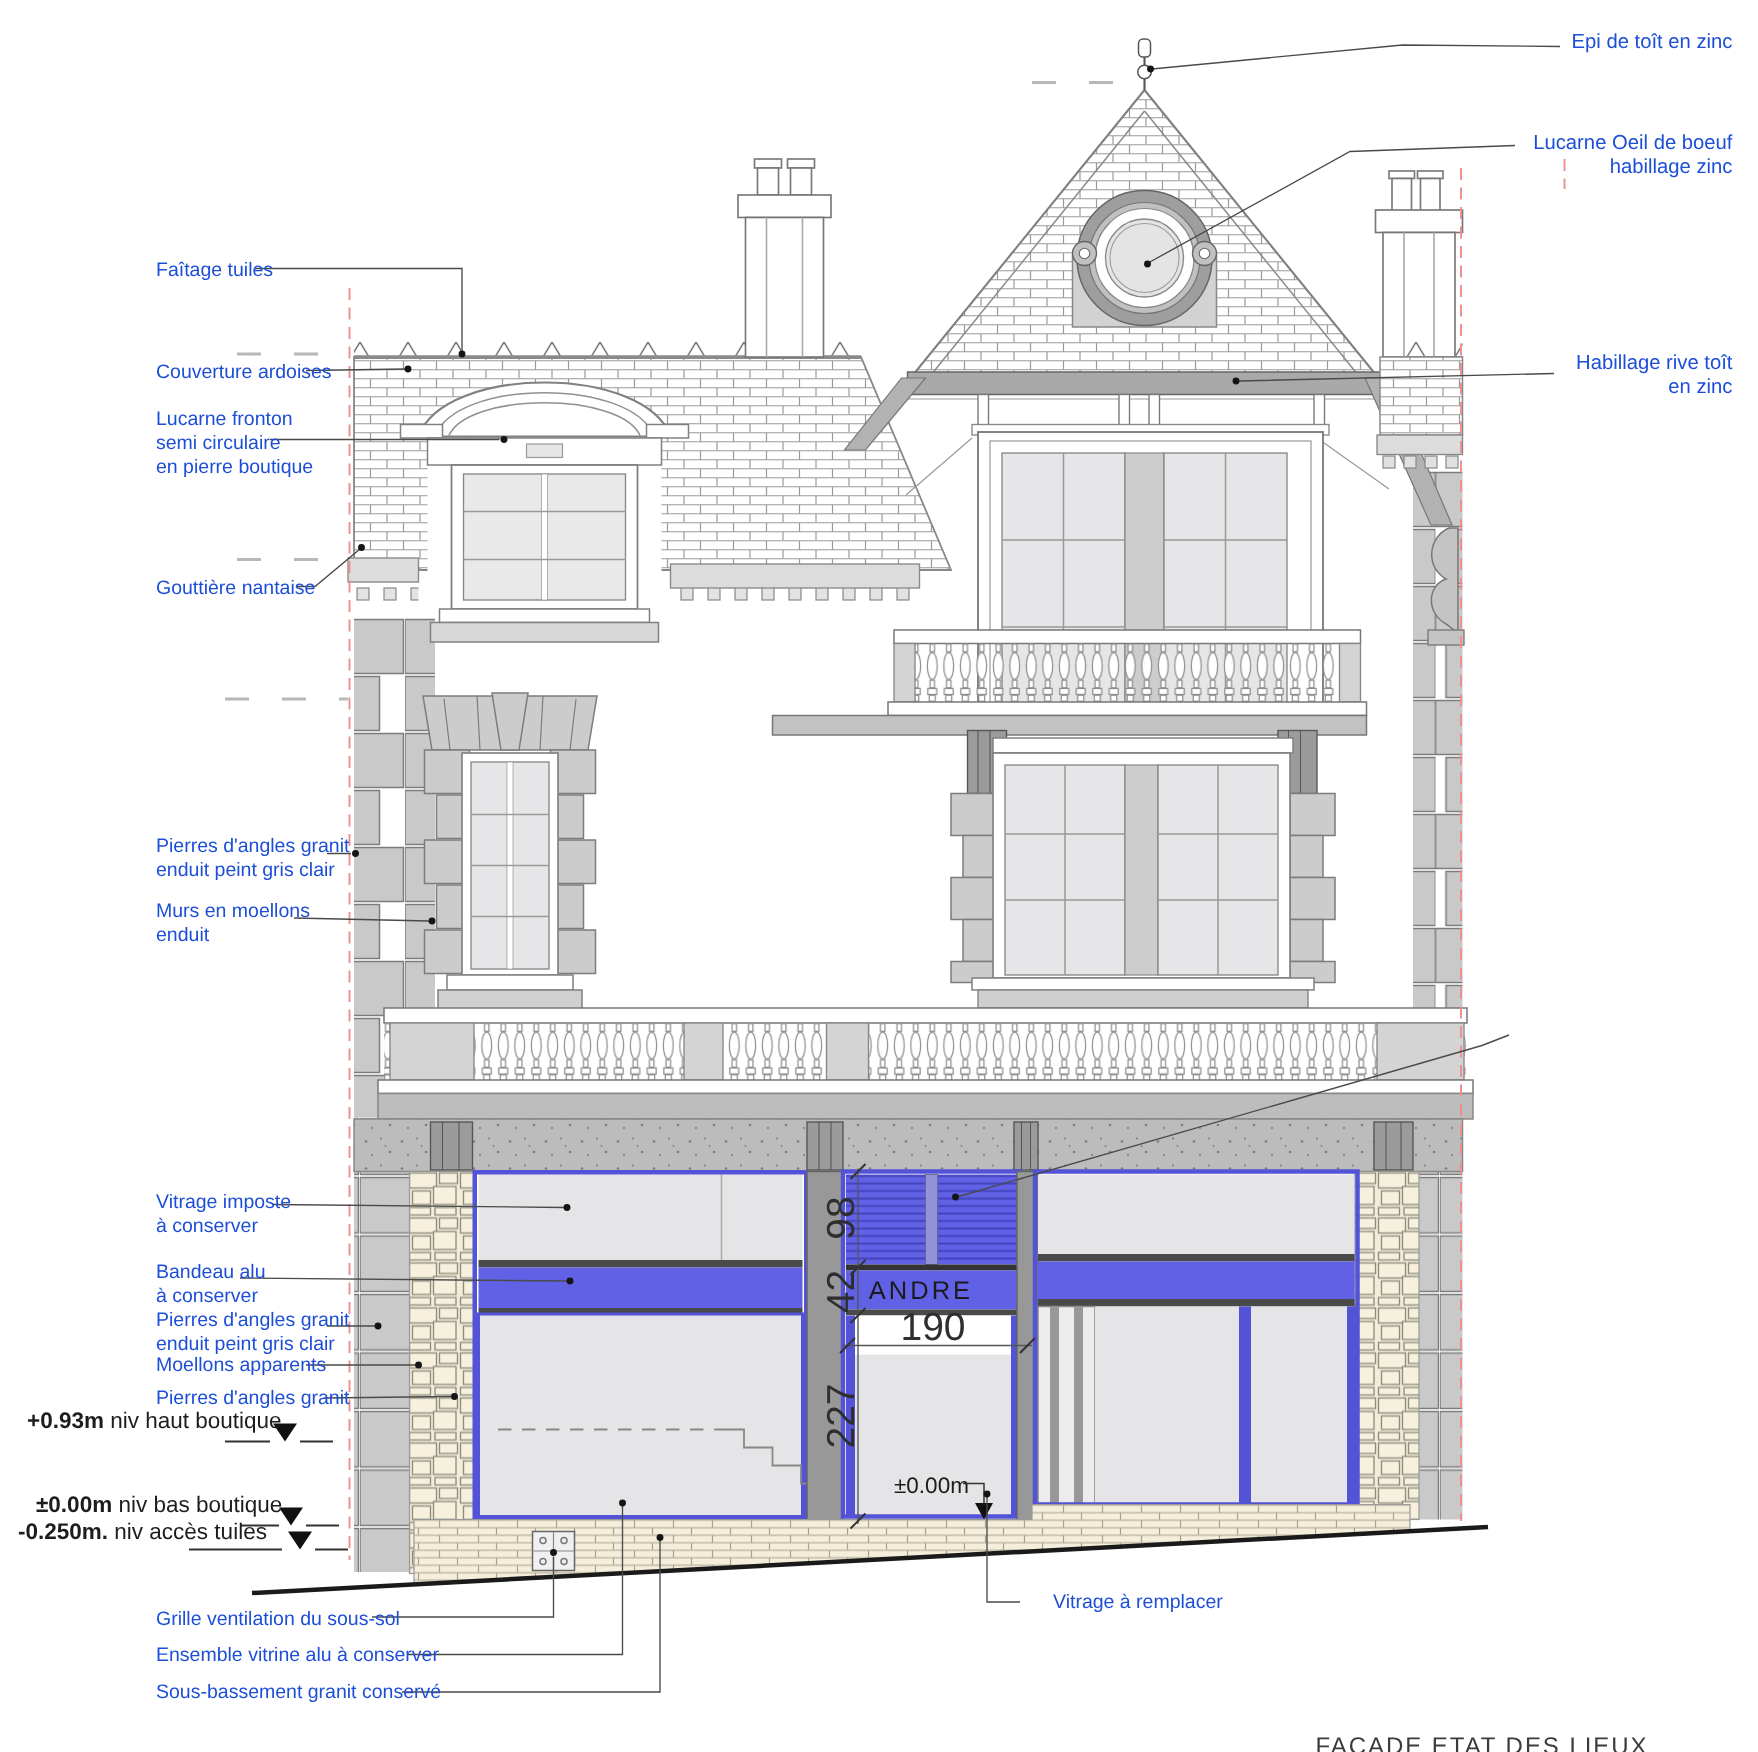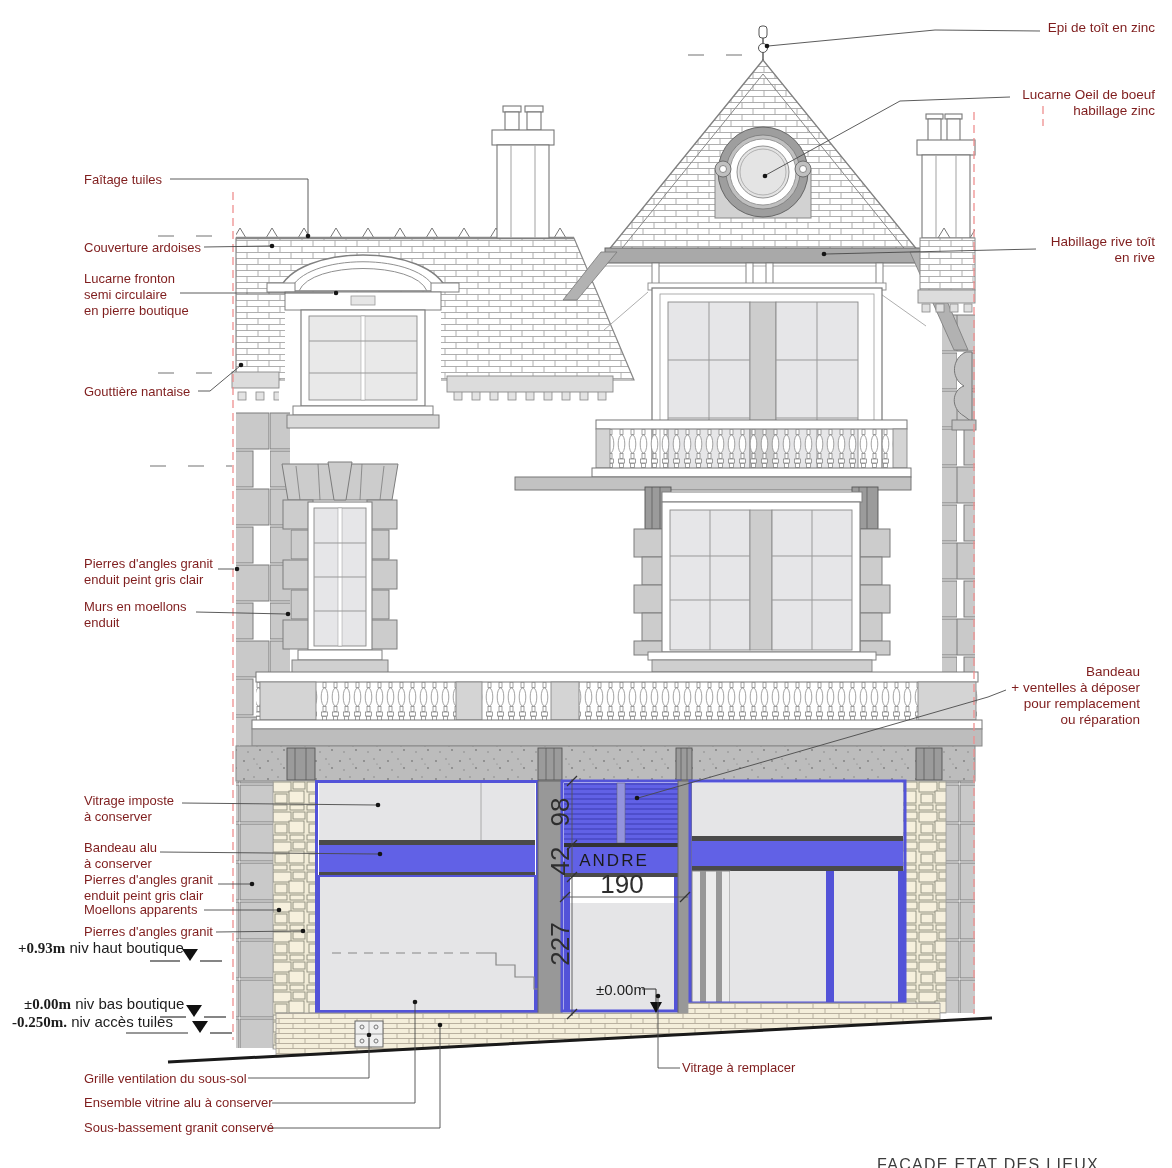--- a/index.html
+++ b/index.html
@@ -1,23 +1,23 @@
 <!DOCTYPE html>
 <html><head>
 <meta charset="utf-8">
 <style>
   html,body{margin:0;padding:0;background:#fff;}
   body{width:1172px;height:1168px;position:relative;overflow:hidden;
        font-family:"Liberation Sans",sans-serif;color:#3a3a3a;}
   #sheet{position:absolute;left:0;top:0;width:1172px;height:1168px;}
   svg{position:absolute;left:0;top:0;}
-  .lbl{position:absolute;font-size:13px;line-height:16px;white-space:nowrap;color:#7f1d1d;}
+  .lbl{position:absolute;font-size:13px;line-height:16px;white-space:nowrap;color:#1d4ed8;margin-left:20px;}
   .lbl.right{text-align:right;font-size:13.5px;}
   .lvl{position:absolute;font-size:15px;color:#1d1d1d;white-space:nowrap;}
-  .lvl b{font-weight:bold;font-family:Liberation Serif, serif;}
+  .lvl b{font-weight:bold;}
   .footer{position:absolute;font-size:16px;letter-spacing:1.3px;color:#3c3c3c;white-space:nowrap;margin-top:20px;}
 </style>
 </head>
 <body>
 
 <div id="sheet">
 
 <svg width="1172" height="1168" viewBox="0 0 1172 1168">
 <defs>
   <pattern id="slate" width="22" height="12" patternUnits="userSpaceOnUse">
@@ -536,27 +536,21 @@
 
 <div class="lbl right" style="right:17px;top:20px">
   <div>Epi de toît en zinc</div>
 </div>
 <div class="lbl right" style="right:17px;top:87px">
   <div>Lucarne Oeil de boeuf</div>
   <div>habillage zinc</div>
 </div>
 <div class="lbl right" style="right:17px;top:234px">
   <div>Habillage rive toît</div>
-  <div>en rive</div>
-</div>
-<div class="lbl right" style="right:32px;top:664px">
-  <div>Bandeau</div>
-  <div>+ ventelles à déposer</div>
-  <div>pour remplacement</div>
-  <div>ou réparation</div>
+  <div>en zinc</div>
 </div>
 <div class="lbl" style="left:682px;top:1060px">
   <div>Vitrage à remplacer</div>
 </div>
 
 <div class="lvl" style="left:18px;top:939px">
   <b>+0.93m</b><span> niv haut boutique</span>
 </div>
 <div class="lvl" style="left:24px;top:995px">
   <b>±0.00m</b><span> niv bas boutique</span>

